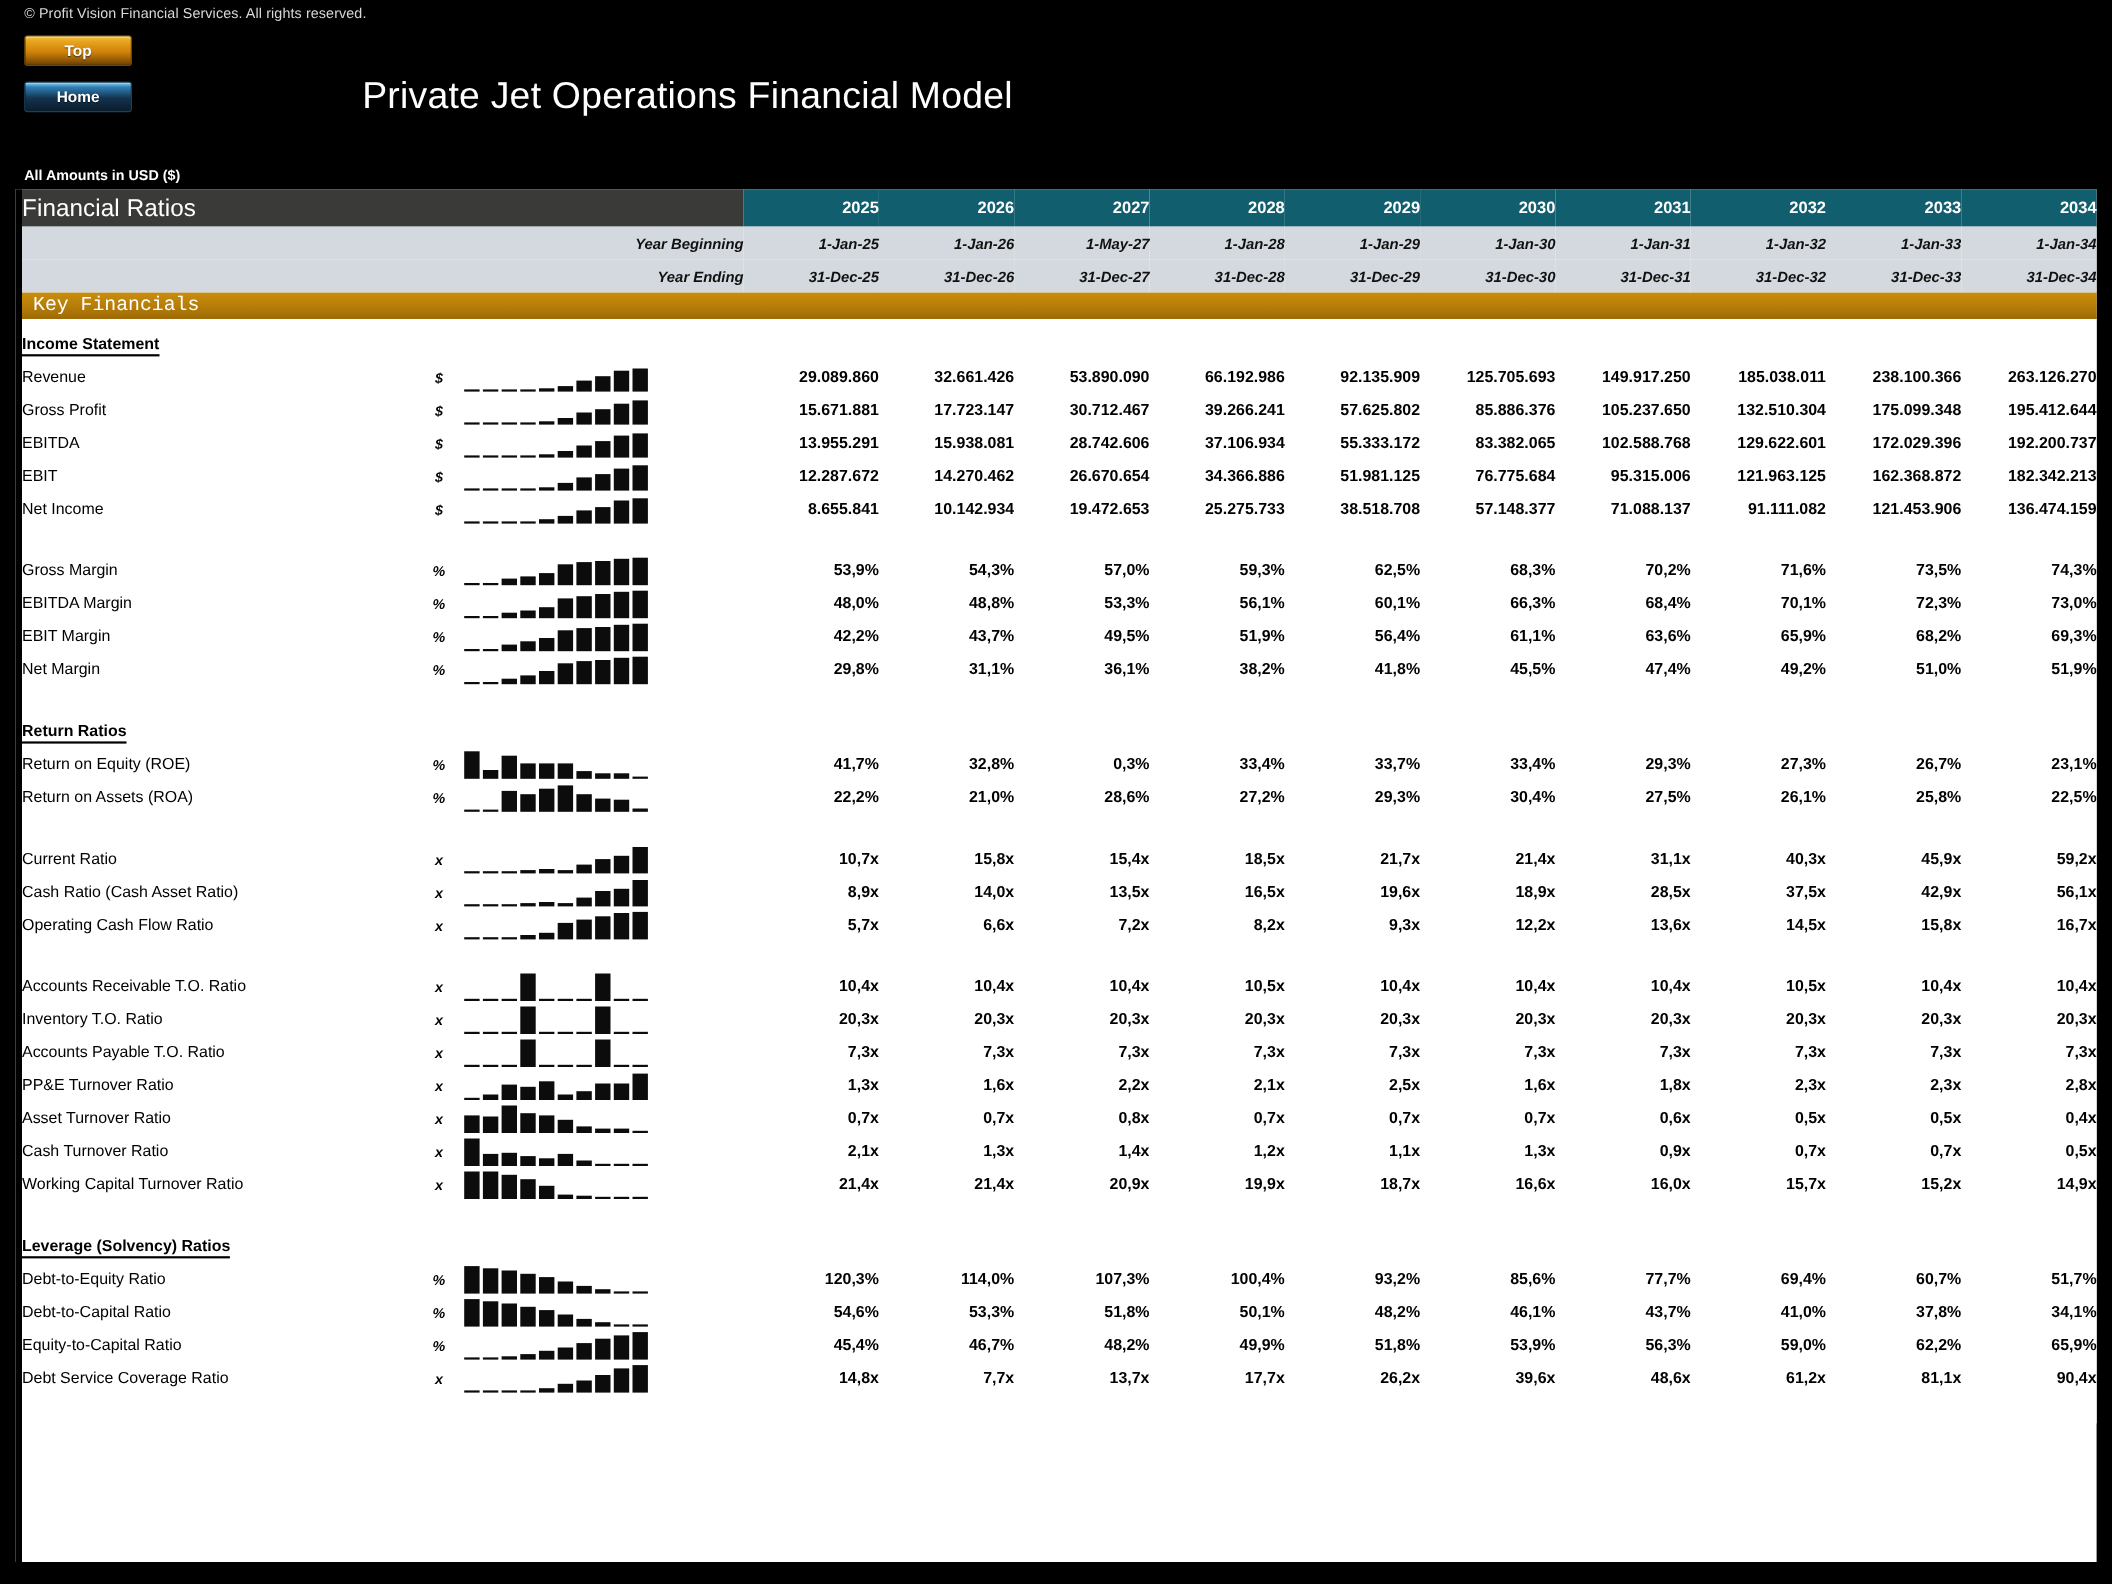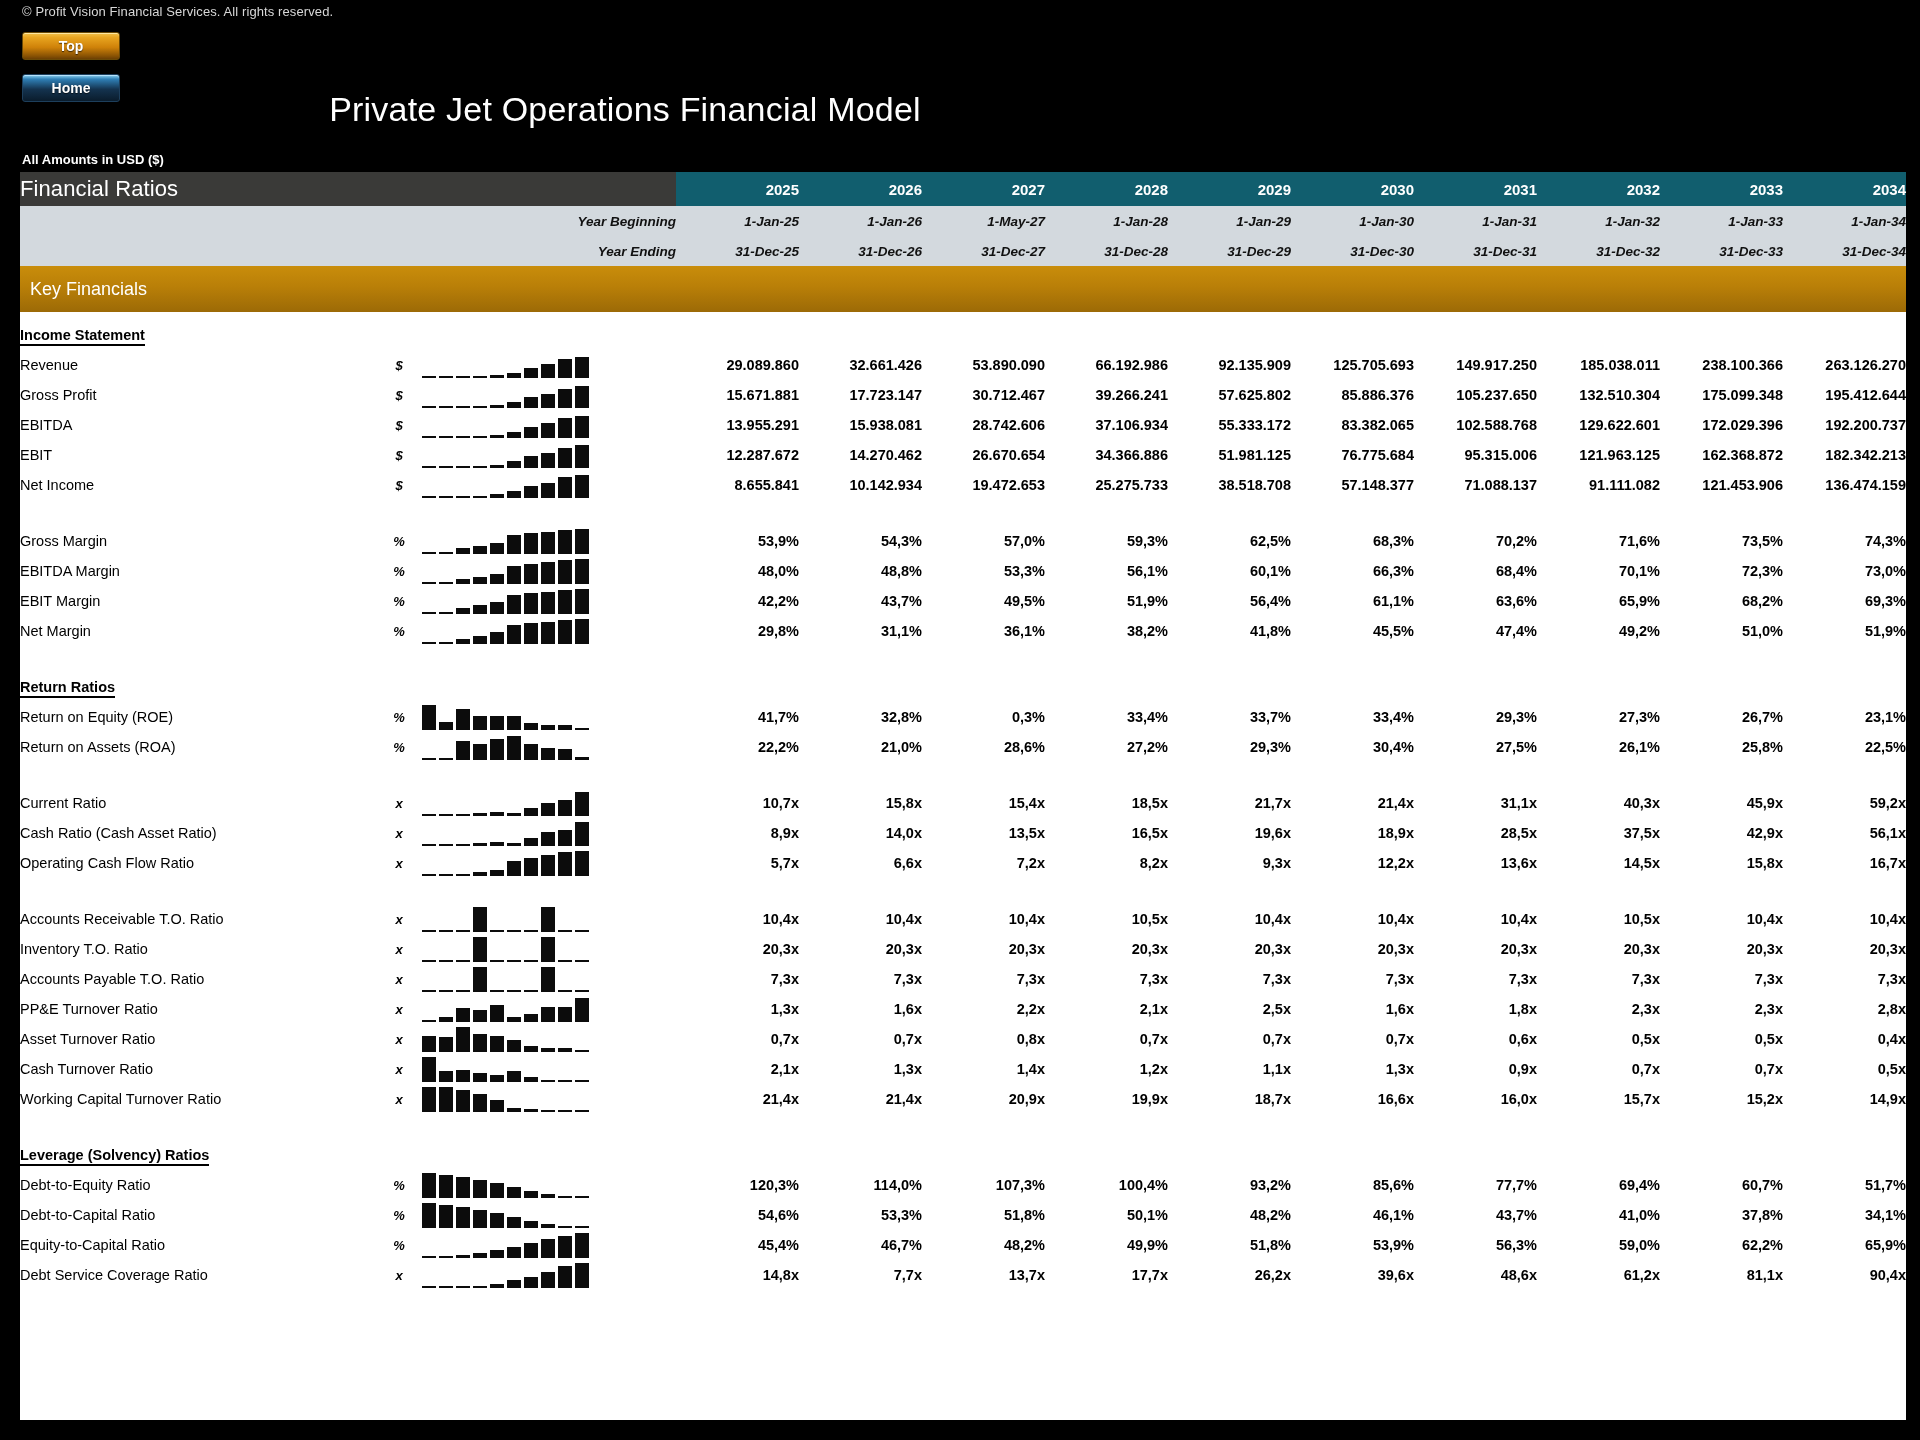--- a/index.html
+++ b/index.html
@@ -34,21 +34,20 @@
     background: linear-gradient(to bottom, #8fd4f2 0%, #2f7fb5 16%, #14334f 55%, #0a1c2c 100%);
     border: 1px solid #1d3f5c;
     box-shadow: inset 0 1px 0 rgba(190,230,255,.85);
   }
 
   .maintitle {
     position: absolute; left: 0; top: 68px; width: 1250px;
     text-align: center;
     font-size: 34px; font-weight: 400; color: #ffffff;
     letter-spacing: .2px;
-    margin-top: 22px;
   }
 
   .units {
     position: absolute; left: 22px; top: 152px;
     font-size: 13px; font-weight: 700; color: #ffffff;
   }
 
   
   .sheet {
     position: absolute; left: 14px; top: 172px;
@@ -86,21 +85,22 @@
     font-size: 13.5px; font-weight: 700; font-style: italic; color: #111;
   }
   .dt-val {
     text-align: right; padding-right: 14px;
     font-size: 13.5px; font-weight: 700; font-style: italic; color: #111;
   }
 
   
   .gold td {
     background: linear-gradient(to bottom, #c98d0b 0%, #b97f08 45%, #9c6a06 100%);
-    height: 46px;
+    height: 24px;
+    font-family: Liberation Mono, monospace;
   }
   .gold .gold-lbl {
     color: #ffffff; font-size: 18px; font-weight: 400;
     padding-left: 10px;
   }
 
   
   .r td { height: 30px; background: #ffffff; }
   .r.spacer td { height: 26px; }
   .grp-lbl {

